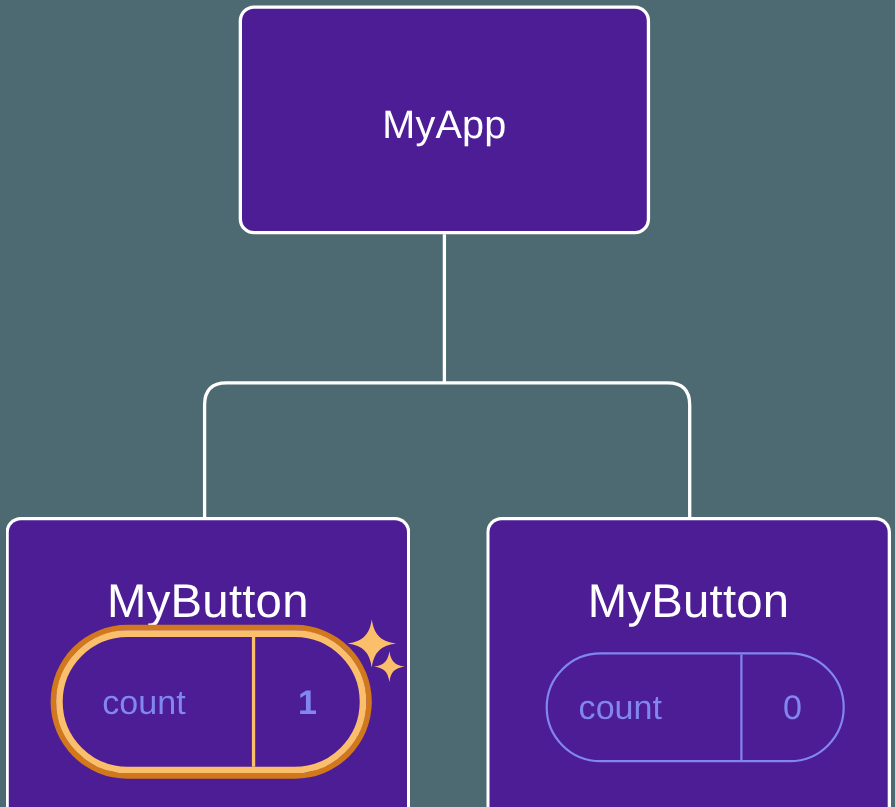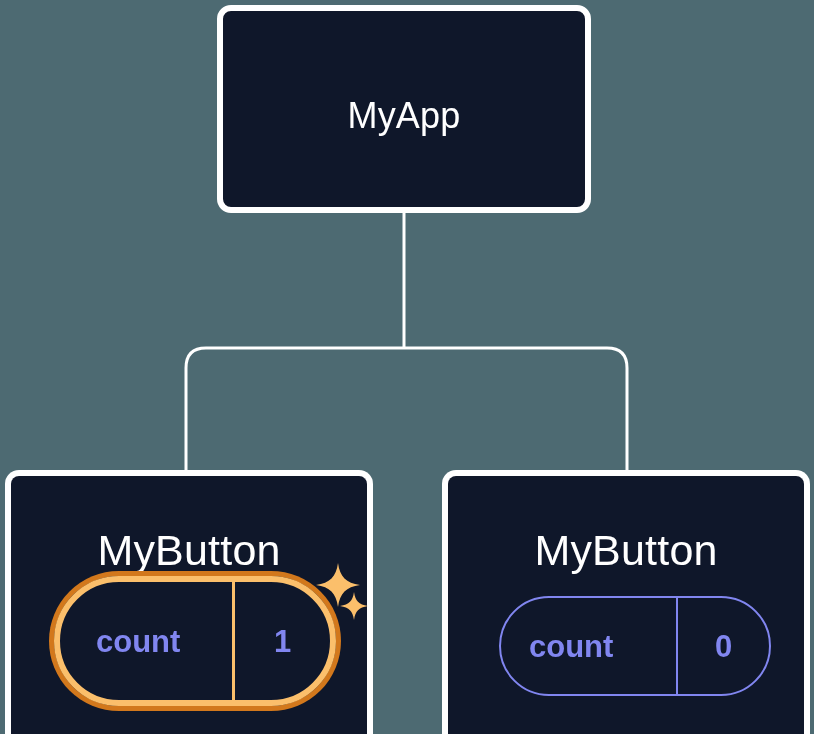--- a/index.html
+++ b/index.html
@@ -26,22 +26,22 @@
     top: 0;
     width: 814px;
     height: 734px;
     pointer-events: none;
   }
 
   
   .node {
     position: absolute;
     box-sizing: border-box;
-    background: #0f172a;
-    border: 6px solid #ffffff;
+    background: #4c1d95;
+    border: 3px solid #ffffff;
     border-radius: 14px;
   }
   #node-root {
     left: 217px;
     top: 5px;
     width: 374px;
     height: 208px;
   }
   #node-child-left {
     left: 5px;
@@ -90,21 +90,20 @@
     border-radius: 999px;
   }
   .pill-label,
   .pill-value {
     display: flex;
     align-items: center;
     justify-content: center;
     box-sizing: border-box;
     font-size: 31px;
     line-height: 1;
-    font-weight: bold;
   }
 
   
   .pill-idle {
     left: 51px;
     top: 120px;
     width: 272px;
     height: 100px;
     border: 2px solid #8186f0;
   }

